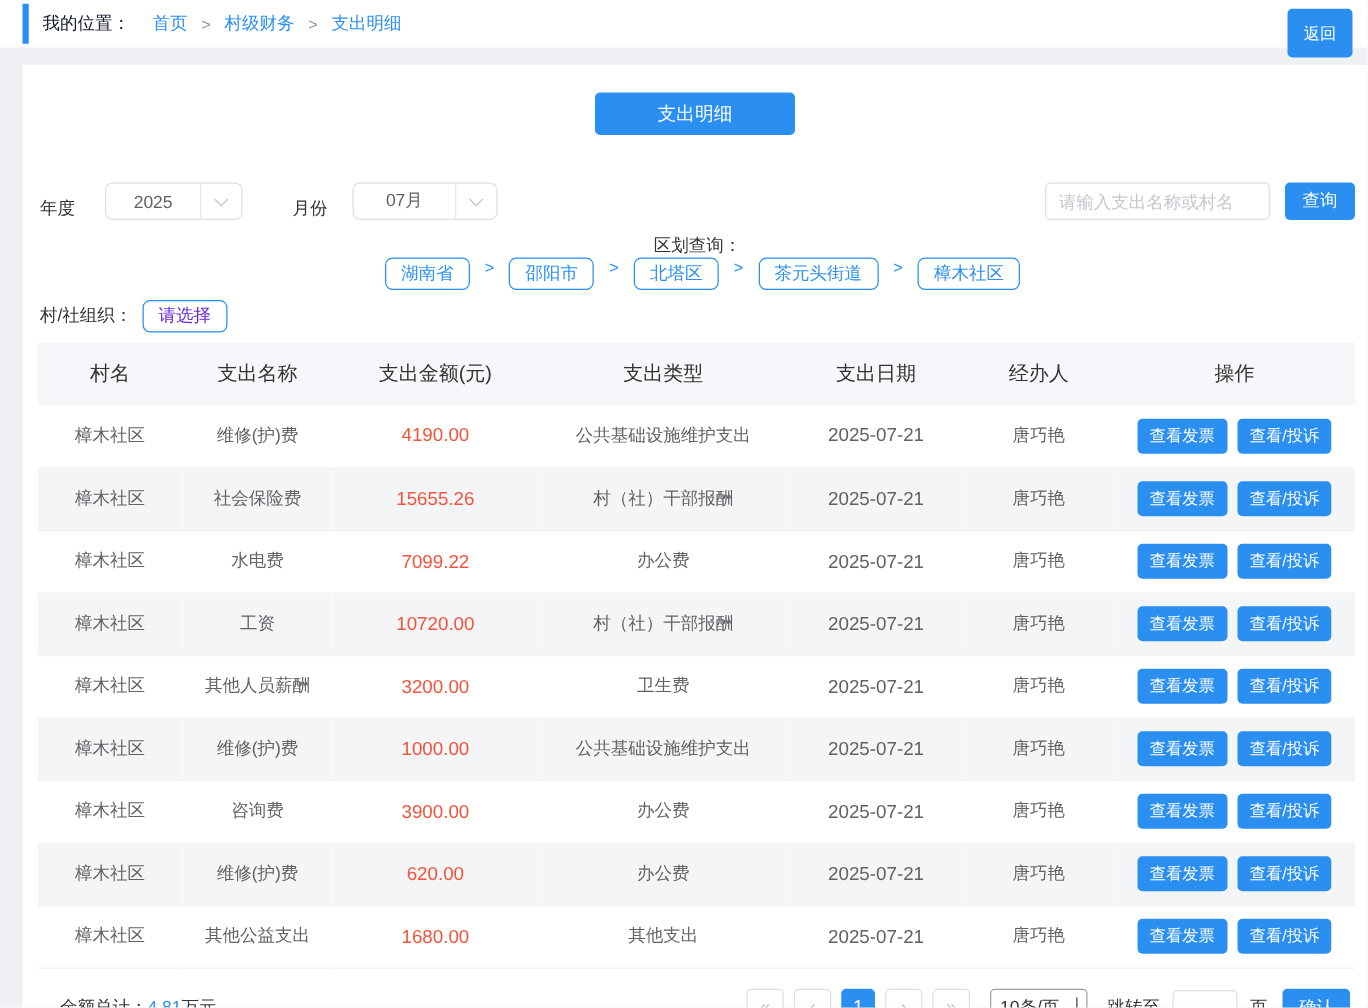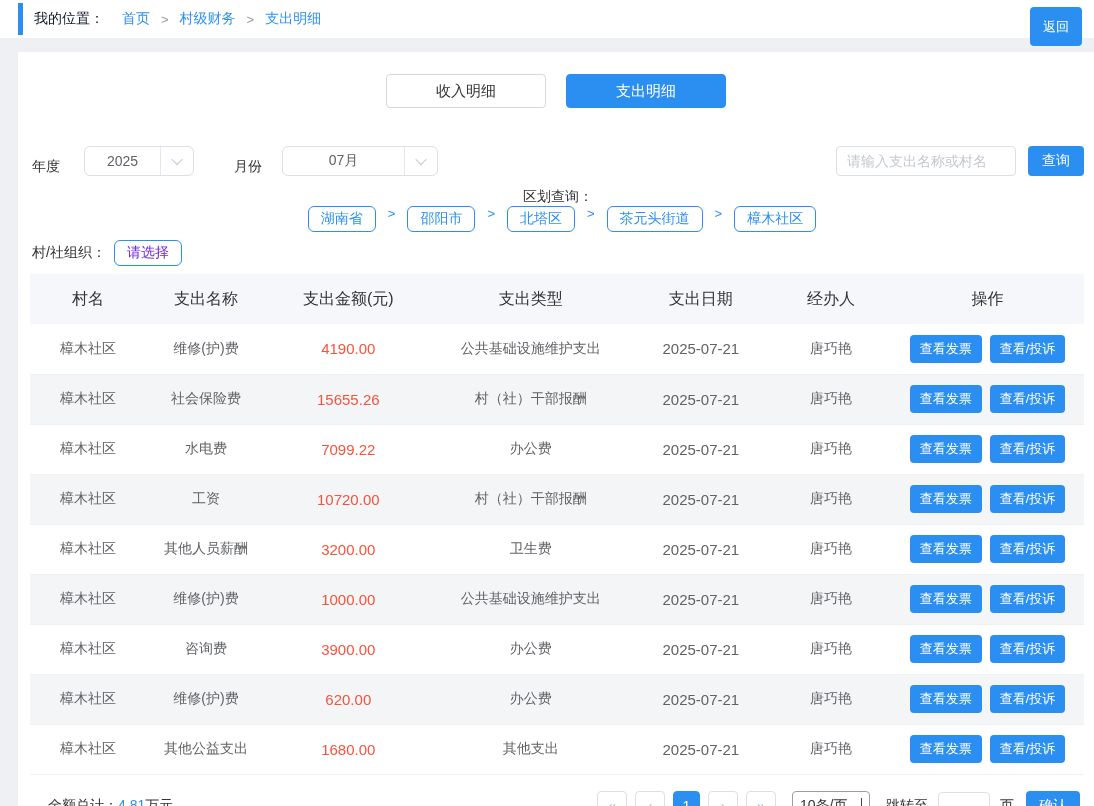--- a/index.html
+++ b/index.html
@@ -29,21 +29,21 @@
 
   
   .filter-row1 { margin:38px 10px 0 14px; display:flex; align-items:flex-end; }
   .f-label { font-size:14px; color:#333; }
   .sel { height:30px; border:1px solid #dcdfe6; border-radius:6px; display:flex; align-items:stretch; background:#fff; cursor:pointer; }
   .sel .sel-val { flex:1; display:flex; align-items:center; justify-content:center; font-size:14px; color:#606266; }
   .sel .sel-div { width:1px; background:#e4e7ed; }
   .sel .sel-arrow { width:32px; display:flex; align-items:center; justify-content:center; }
   .chev { width:8px; height:8px; border-right:1.5px solid #c0c4cc; border-bottom:1.5px solid #c0c4cc; transform:rotate(45deg) translate(-1px,-1px); }
   .sel-year { width:110px; margin-left:24px; }
-  .sel-month { width:156px; margin-left:20px; }
+  .sel-month { width:116px; margin-left:20px; }
   .ml-40 { margin-left:40px; }
   .search-input { margin-left:auto; width:180px; height:30px; border:1px solid #dcdfe6; border-radius:4px; padding:0 10px; font-size:14px; color:#333; outline:none; }
   .search-input::placeholder { color:#c4c8cf; }
   .search-btn { width:56px; height:30px; margin-left:12px; background:#2b8ff2; color:#fff; border:none; border-radius:4px; font-size:14px; cursor:pointer; }
 
   .filter-row2 { margin:12px 10px 0 14px; display:flex; align-items:center; font-size:14px; color:#333;flex-direction:column; }
   .region-wrap { display:flex; margin-left:8px; }
   .region-btn { border:1px solid #2b8ff2; color:#2b8ff2; border-radius:6px; padding:3px 12px; font-size:14px; background:#fff; cursor:pointer; white-space:nowrap; }
   .region-sep { color:#2b8ff2; font-size:13px; margin:0 12px; }
   .filter-row3 { margin:8px 10px 0 14px; display:flex; align-items:center; font-size:14px; color:#333; }
@@ -88,21 +88,20 @@
         <span class="bc-sep">&gt;</span>
         <a>支出明细</a>
       </span>
   </div>
   <button class="back-btn">返回</button>
 </div>
 
 <div class="card">
 
   <div class="tabs">
-    <div class="tab tab-inactive">收入明细</div>
     <div class="tab tab-active">支出明细</div>
   </div>
 
   <div class="filter-row1">
     <span class="f-label">年度</span>
     <div class="sel sel-year">
       <span class="sel-val">2025</span>
       <span class="sel-div"></span>
       <span class="sel-arrow">
           <span class="chev"></span>

